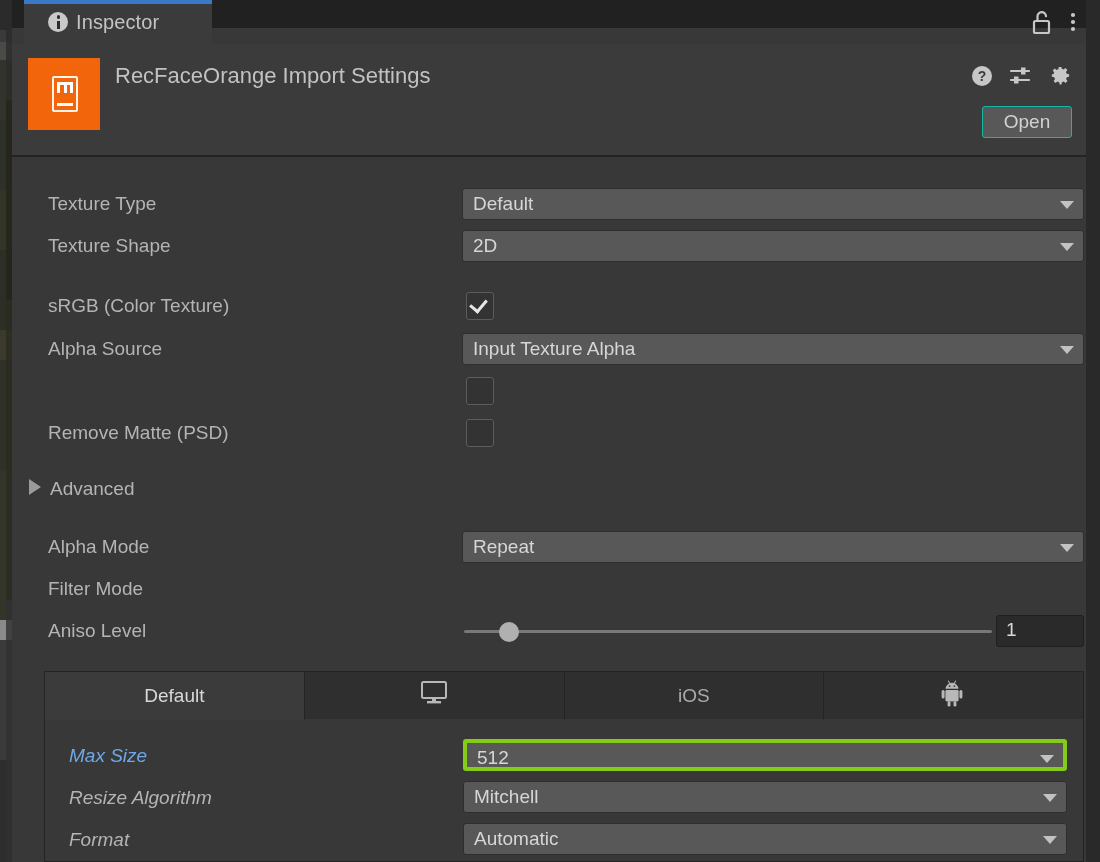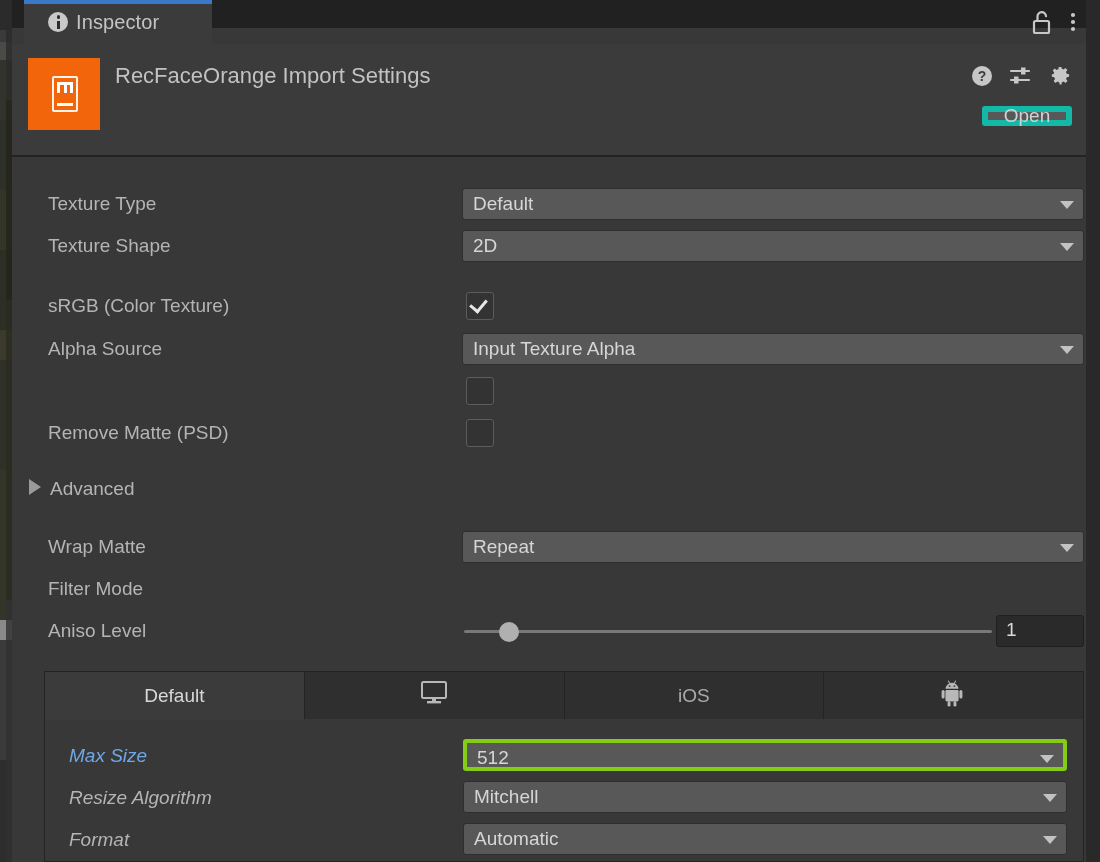--- a/index.html
+++ b/index.html
@@ -72,22 +72,22 @@
     width: 16px; height: 11px;
     background:
       linear-gradient(#fff,#fff) 0 0/3px 11px no-repeat,
       linear-gradient(#fff,#fff) 6.5px 0/3px 11px no-repeat,
       linear-gradient(#fff,#fff) 13px 0/3px 11px no-repeat,
       linear-gradient(#fff,#fff) 0 0/16px 3px no-repeat; }
   .thumb-glyph::after { content: ""; position: absolute; left: 3px; bottom: 4px;
     width: 16px; height: 3px; background: #fff; }
   .asset-title { position: absolute; left: 103px; top: 19px; font-size: 22px; color: #c2c2c2; }
   .header-icons { position: absolute; right: 14px; top: 20px; display: flex; align-items: center; gap: 16px; }
-  .open-btn { position: absolute; right: 14px; top: 62px; min-width: 90px; height: 20px;
-    background: #585858; border: 6px solid #14b8a6; border-radius: 3px;
+  .open-btn { position: absolute; right: 14px; top: 62px; min-width: 90px; height: 32px;
+    background: #585858; border: 1px solid #14b8a6; border-radius: 3px;
     color: #d2d2d2; font-size: 19px; font-family: "Liberation Sans", sans-serif;
     display: flex; align-items: center; justify-content: center; padding: 0 14px; }
 
   
   .body { position: absolute; left: 12px; top: 159px; width: 1074px; height: 703px;
     background: #383838; }
 
   .row { position: absolute; left: 0; width: 1074px; height: 42px; }
   .lbl { position: absolute; left: 36px; top: 10px; font-size: 19px; color: #b4b4b4; white-space: nowrap; text-align: right; }
   .lbl.hl { color: #6ea8e8; }
@@ -247,21 +247,21 @@
       <div class="lbl">Remove Matte (PSD)</div>
       <div class="cbx" style="top:7px"></div>
     </div>
 
     <div class="row" style="top:309px">
       <span class="foldout-arrow"></span>
       <div class="lbl" style="left:38px">Advanced</div>
     </div>
 
     <div class="row" style="top:367px">
-      <div class="lbl">Wrap Matte</div>
+      <div class="lbl">Alpha Mode</div>
       <div class="dd" style="top:5px">
         <span class="dd-text">Repeat</span>
         <span class="dd-arrow"></span>
       </div>
     </div>
 
     <div class="row" style="top:409px">
       <div class="lbl">Filter Mode</div>
     </div>
 

